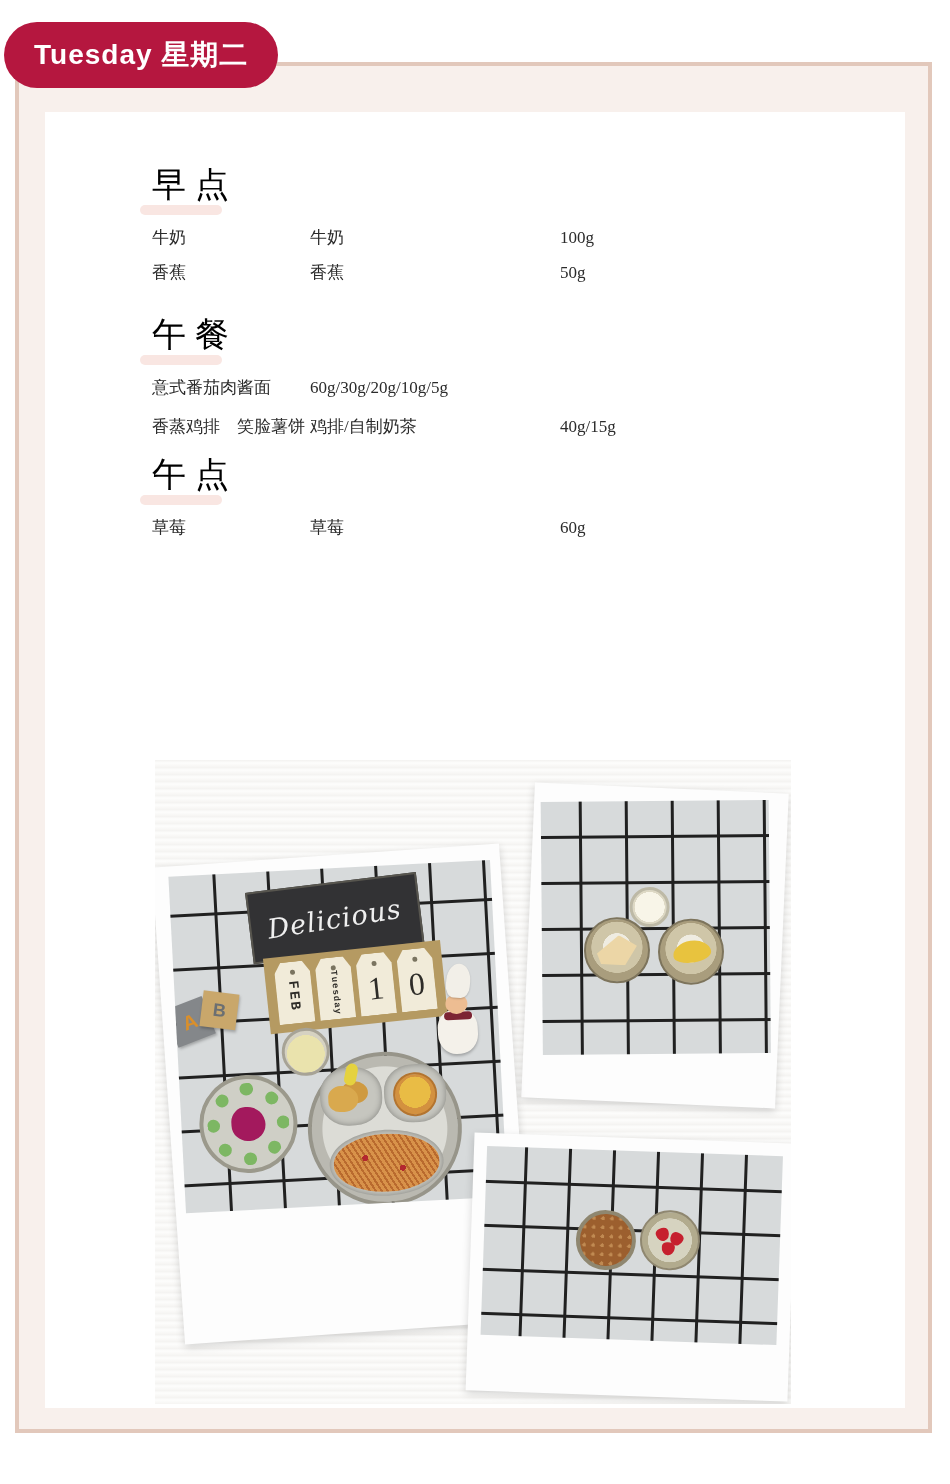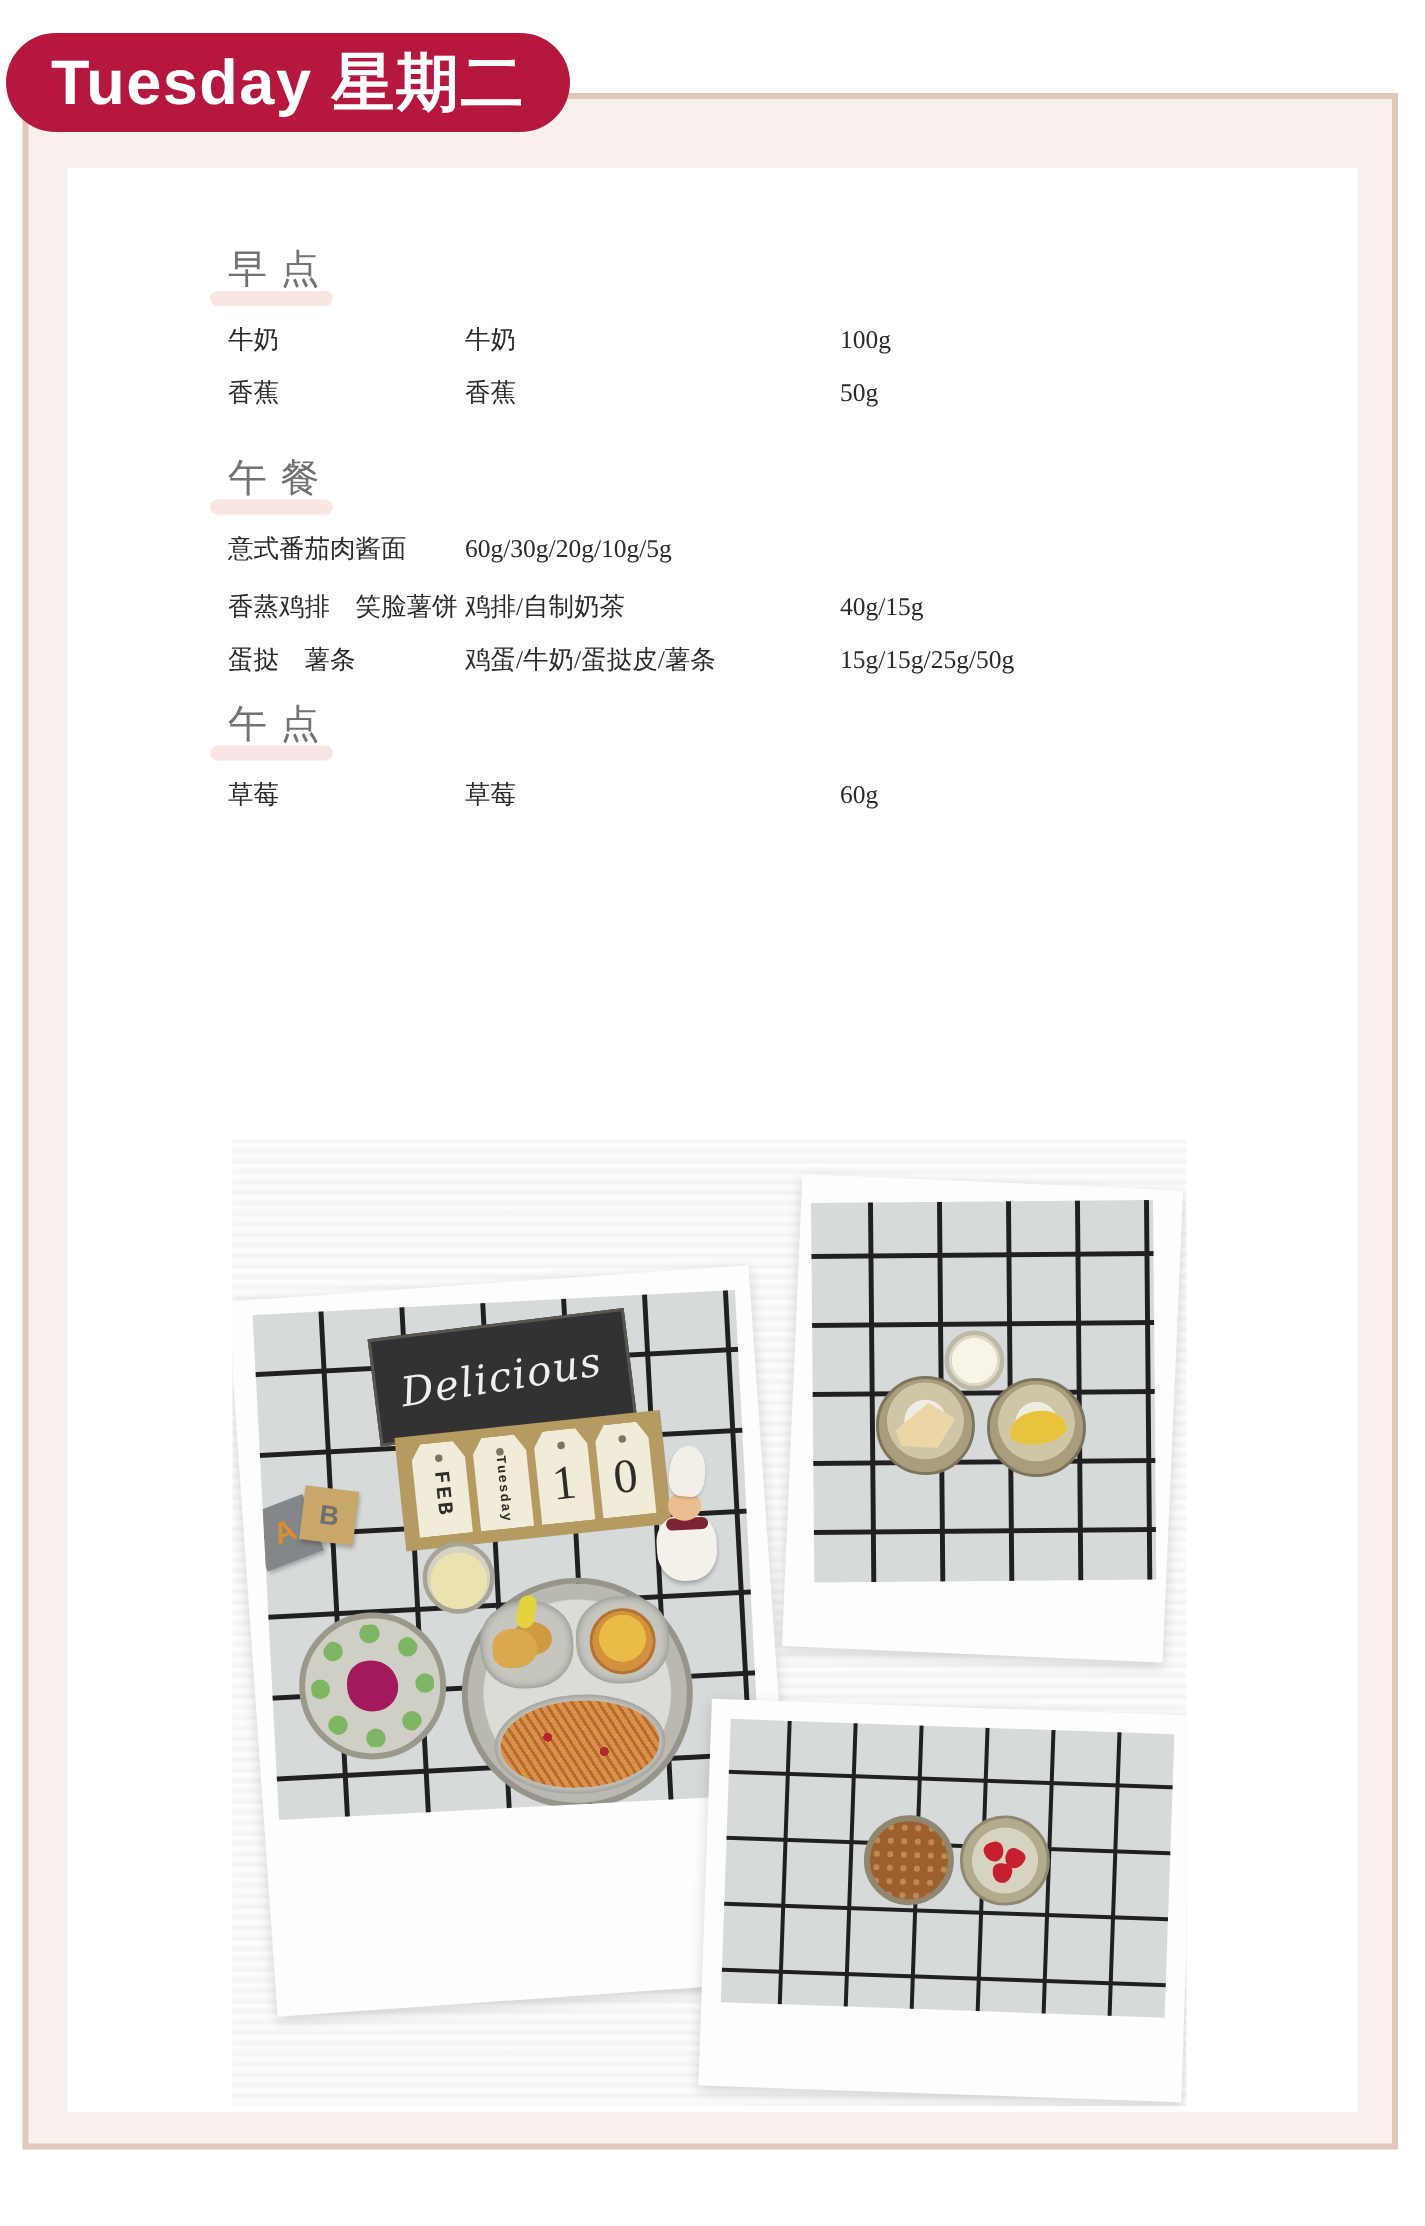--- a/index.html
+++ b/index.html
@@ -14,28 +14,28 @@
     box-sizing:border-box;border:4px solid #e2c8bb;background:#f8f0ec;
   }
   .card{
     position:absolute;left:26px;top:46px;width:860px;height:1296px;
     background:#ffffff;
   }
   
   .badge{
     position:absolute;left:4px;top:22px;height:66px;line-height:66px;
     padding:0 30px;border-radius:33px;background:#b5173f;color:#ffffff;
-    font-size:42px;font-weight:bold;letter-spacing:1px;z-index:5;
+    font-size:28px;font-weight:bold;letter-spacing:1px;z-index:5;
   }
   
   .menu{position:absolute;left:107px;top:50px;width:700px;}
   .section-heading{position:relative;display:inline-block;margin:0 0 20px 0;}
   .heading-text{
     position:relative;z-index:1;font-family:"Liberation Serif","DejaVu Serif",serif;
-    font-size:26px;letter-spacing:9px;color:#737373;margin-top:12px;
+    font-size:34px;letter-spacing:9px;color:#000000;margin-top:12px;
   }
   .heading-underline{
     position:absolute;left:-12px;bottom:-7px;width:82px;height:10px;
     border-radius:6px;background:#f9e6e2;z-index:0;
   }
   .rows{margin-bottom:30px;}
   .row{display:flex;align-items:center;margin-bottom:16px;
     font-family:"Liberation Serif","DejaVu Serif",serif;font-size:17px;color:#2b2b2b;line-height:19px;}
   .c-name{width:158px;flex:0 0 auto;}
   .c-ing{width:250px;flex:0 0 auto;}
@@ -193,25 +193,20 @@
         <div class="rows">
           <div class="row row-tall">
             <span class="c-name">意式番茄肉酱面</span>
             <span class="c-qty">60g/30g/20g/10g/5g</span>
           </div>
           <div class="row">
             <span class="c-name">香蒸鸡排　笑脸薯饼</span>
             <span class="c-ing">鸡排/自制奶茶</span>
             <span class="c-qty">40g/15g</span>
           </div>
-          <div class="row">
-            <span class="c-name">蛋挞　薯条</span>
-            <span class="c-ing">鸡蛋/牛奶/蛋挞皮/薯条</span>
-            <span class="c-qty">15g/15g/25g/50g</span>
-          </div>
         </div>
       </div>
 
       <div class="section sec-snack">
         <div class="section-heading">
           <span class="heading-text">午点</span>
           <span class="heading-underline"></span>
         </div>
         <div class="rows">
           <div class="row">

